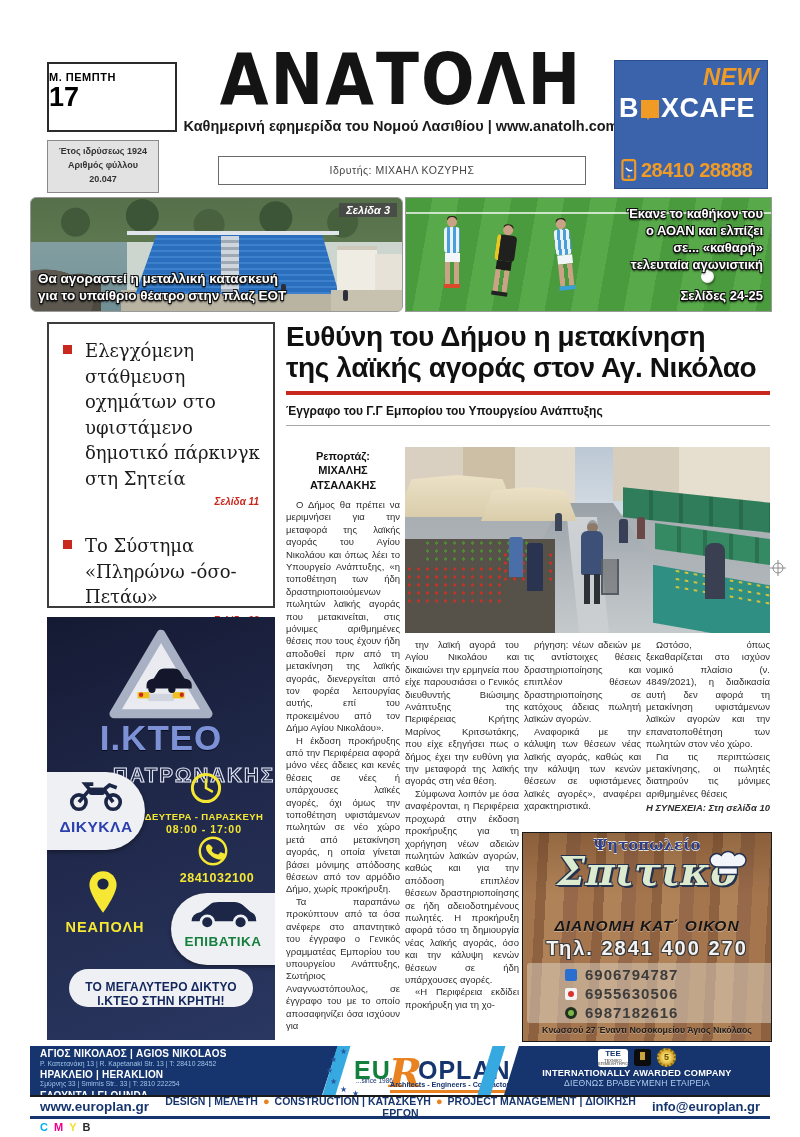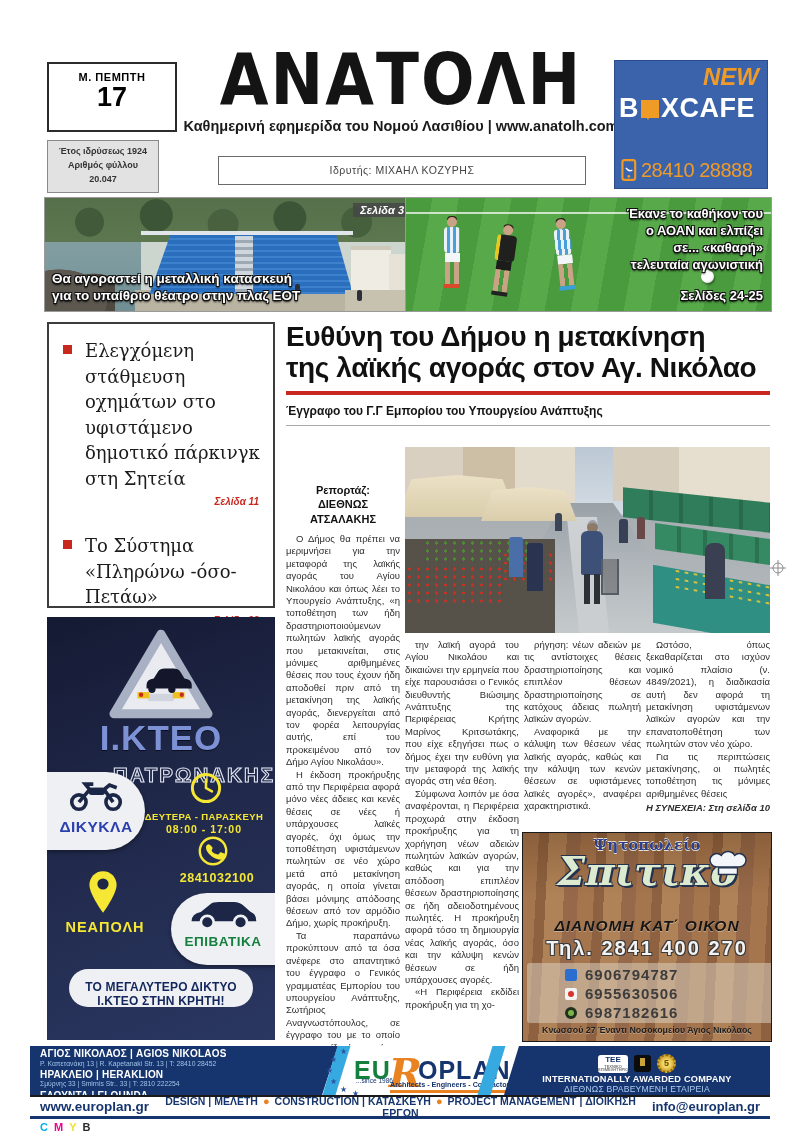--- a/index.html
+++ b/index.html
@@ -1,40 +1,40 @@
 <!DOCTYPE html>
 <html><head>
 <meta charset="utf-8">
 <style>
   html,body{margin:0;padding:0;background:#f2f2f2;}
   body{width:800px;height:1137px;position:relative;font-family:"Liberation Sans",sans-serif;}
   .page{position:absolute;inset:0;background:#ffffff;overflow:hidden;}
   .abs{position:absolute;}
 
   
-  .date-box{left:47px;top:62px;width:126px;height:66px;border:2px solid #2b2b2b;text-align:center;background:#fff;}
+  .date-box{left:47px;top:62px;width:126px;height:66px;border:2px solid #2b2b2b;background:#fff;}
   .date-box .day{font-size:11px;font-weight:bold;margin-top:7px;letter-spacing:.5px;}
   .date-box .num{font-size:27px;font-weight:bold;line-height:1.05;}
   .date-box .my{font-size:10px;font-weight:normal;letter-spacing:.3px;margin-top:35px;}
   .issue-box{left:47px;top:140px;width:110px;height:47px;background:#e2e2e2;border:1px solid #8a8a8a;text-align:center;font-size:9px;font-weight:bold;color:#333;padding-top:4px;line-height:1.55;}
   .masthead{left:183px;top:48px;width:436px;text-align:center;}
   .masthead .title{font-family:"DejaVu Sans",sans-serif;font-size:63px;font-weight:900;color:#141414;letter-spacing:2px;transform:scaleY(1.14);line-height:1.02;}
   .masthead .subtitle{font-size:14.5px;font-weight:bold;color:#1a1a1a;margin-top:6px;}
   .founder-box{left:218px;top:156px;width:366px;height:27px;border:1px solid #6a6a6a;text-align:center;line-height:27px;font-size:10.5px;color:#444;letter-spacing:.5px;}
   .boxcafe{left:614px;top:60px;width:152px;height:127px;background:#3a63ac;border:1px solid #2a4c8a;color:#fff;overflow:hidden;}
   .boxcafe .new{position:absolute;right:8px;top:2px;color:#f09b26;font-size:24px;font-weight:900;font-style:italic;}
   .boxcafe .brand{position:absolute;left:4px;top:32px;width:146px;font-size:27px;font-weight:900;letter-spacing:.5px;display:flex;align-items:center;}
   .boxcafe .obox{display:inline-block;width:18px;height:18px;background:#f09b26;position:relative;margin:0 2px;}
   .boxcafe .obox::after{content:"";position:absolute;left:3px;bottom:-6px;border:4px solid transparent;border-top:7px solid #f09b26;}
   .boxcafe .phone-row{position:absolute;left:6px;bottom:6px;display:flex;align-items:center;gap:3px;}
-  .boxcafe .phone-num{color:#f09b26;font-size:20px;font-weight:400;letter-spacing:-.5px;}
+  .boxcafe .phone-num{color:#f09b26;font-size:20px;font-weight:700;letter-spacing:-.5px;}
 
   
   .teaser{top:197px;height:113px;border:1px solid #9a9a9a;overflow:hidden;}
-  .teaser-left{left:44px;width:371px;background:#ccd6cf;}
+  .teaser-left{left:30px;width:371px;background:#ccd6cf;border-radius:6px;}
   .teaser-right{left:405px;width:365px;}
   .page-badge{position:absolute;right:5px;top:5px;background:rgba(70,70,70,.85);color:#fff;font-weight:bold;font-style:italic;font-size:11px;padding:1px 7px;}
   .caption-outline{color:#fff;font-weight:bold;text-shadow:-1px -1px 0 #111,1px -1px 0 #111,-1px 1px 0 #111,1px 1px 0 #111,0 2px 2px #000;}
   .cap-left{position:absolute;left:7px;bottom:6px;font-size:13.5px;line-height:1.25;}
   .cap-right{position:absolute;right:8px;top:8px;font-size:13px;line-height:1.3;text-align:right;}
   .cap-right-page{position:absolute;right:8px;bottom:8px;font-size:13px;}
   
   .tl-sea{left:0;top:0;width:96px;height:113px;background:linear-gradient(180deg,#8ba5a6,#7d9a9e 60%,#6f8f94);}
   .tl-trees{left:0;top:0;width:371px;height:44px;background:
      radial-gradient(circle at 12% 55%,#42593a 14px,transparent 15px),
@@ -77,21 +77,21 @@
   
   .side-box{left:47px;top:322px;width:228px;height:286px;border:2px solid #3c3c3c;background:#fff;padding:14px 12px 0 14px;box-sizing:border-box;font-family:"DejaVu Serif",serif;}
   .side-item{position:relative;padding-left:22px;font-size:18px;line-height:1.42;color:#1c1c1c;}
   .side-item .sq{position:absolute;left:0;top:7px;width:9px;height:9px;background:#c9281e;}
   .side-page{text-align:right;color:#c9281e;font-family:"Liberation Sans",sans-serif;font-weight:bold;font-style:italic;font-size:10px;margin:5px 2px 16px 0;}
 
   
   .col{font-size:9.5px;line-height:12.4px;text-align:justify;color:#2d2d2d;overflow:hidden;}
   .col p{margin:0;text-indent:10px;}
   .byline{text-align:center;font-weight:bold;font-size:11px;line-height:1.3;margin-bottom:7px;color:#111;}
-  .col1{left:286px;top:449px;width:114px;height:591px;margin-top:34px;}
+  .col1{left:286px;top:449px;width:114px;height:591px;}
   .col2{left:405px;top:639px;width:114px;height:401px;}
   .col3{left:524px;top:639px;width:117px;height:187px;}
   .col4{left:646px;top:639px;width:124px;height:200px;}
   .continuation{font-weight:bold;font-style:italic;font-size:9.5px;text-align:right;margin-top:2px;}
 
   
   .photo-main{left:405px;top:447px;width:365px;height:186px;overflow:hidden;background:linear-gradient(180deg,#bcc8d4 0,#d4dce4 36%,#a8aeb2 37%,#b4babe 100%);}
   .pm-bldg{position:absolute;top:0;}
   .pm-street{left:0;top:56px;width:365px;height:130px;background:linear-gradient(180deg,#9aa2a8,#babfc3 70%,#c4c9cc);clip-path:polygon(43% 0,57% 0,82% 100%,24% 100%);}
   .pm-shine{left:46%;top:70px;width:30px;height:116px;background:linear-gradient(180deg,rgba(255,255,255,.5),rgba(255,255,255,.1));transform:skewX(6deg);}
@@ -143,21 +143,21 @@
 
   
   .europlan{left:30px;top:1046px;width:740px;height:73px;background:#fff;}
   .eu-left{position:absolute;left:0;top:0;width:308px;height:49px;background:#16356e;clip-path:polygon(0 0,100% 0,calc(100% - 16px) 100%,0 100%);padding:2px 0 0 10px;box-sizing:border-box;}
   .eu-loc-name{font-size:10px;font-weight:900;color:#fff;letter-spacing:.2px;line-height:1.15;}
   .eu-loc-det{font-size:6.8px;color:#9fc3e8;line-height:1.25;margin-bottom:1px;}
   .eu-stripe{position:absolute;top:0;height:49px;width:13px;background:#36a9e0;transform:skewX(-17deg);}
   .eu-stripe-l{left:300px;}
   .eu-stripe-r{left:455px;}
   .eu-right{position:absolute;left:474px;top:0;width:266px;height:49px;background:#16356e;clip-path:polygon(15px 0,100% 0,100% 100%,0 100%);text-align:center;color:#fff;}
-  .eu-badges{display:flex;justify-content:center;gap:6px;margin-top:8px;align-items:center;}
+  .eu-badges{display:flex;justify-content:center;gap:6px;margin-top:2px;align-items:center;}
   .badge-tee{width:30px;height:18px;background:#fff;border-radius:3px;color:#16356e;font-size:8px;font-weight:900;line-height:10px;}
   .badge-tee small{display:block;font-size:4px;color:#777;line-height:3px;}
   .badge-black{width:17px;height:17px;background:#0c0c0c;border-radius:3px;position:relative;}
   .badge-black::after{content:"";position:absolute;left:6px;top:3px;width:5px;height:8px;background:#caa33a;}
   .badge-gold{width:19px;height:19px;border-radius:50%;background:radial-gradient(circle,#f4d968 35%,#c9971f 80%);border:2px dotted #8a6a10;box-sizing:border-box;color:#6a4e00;font-size:9px;font-weight:900;line-height:15px;}
   .eu-award-en{font-size:9.2px;font-weight:800;letter-spacing:.2px;margin-top:1px;}
   .eu-award-gr{font-size:8.6px;color:#aecdf0;letter-spacing:.2px;}
   .eu-logo{position:absolute;left:302px;top:1px;width:170px;height:47px;}
   .eu-stars span{position:absolute;color:#2a55a0;font-size:8px;}
   .eu-word{position:absolute;left:22px;top:2px;white-space:nowrap;}
@@ -289,21 +289,21 @@
     <div class="side-item" style="margin-top:26px;">
       <span class="sq"></span>
       <span>Το Σύστημα «Πληρώνω -όσο-Πετάω»</span>
     </div>
     <div class="side-page">Σελίδα 28</div>
   </div>
 
   <div class="abs col col1">
     <div class="byline">
       <div>Ρεπορτάζ:</div>
-      <div>ΔΙΕΘΝΩΣ ΑΤΣΑΛΑΚΗΣ</div>
+      <div>ΜΙΧΑΛΗΣ ΑΤΣΑΛΑΚΗΣ</div>
     </div>
     <p>Ο Δήμος θα πρέπει να μεριμνήσει για την μεταφορά της λαϊκής αγοράς του Αγίου Νικολάου και όπως λέει το Υπουργείο Ανάπτυξης, «η τοποθέτηση των ήδη δραστηριοποιούμενων πωλητών λαϊκής αγοράς που μετακινείται, στις μόνιμες αριθμημένες θέσεις που τους έχουν ήδη αποδοθεί πριν από τη μετακίνηση της λαϊκής αγοράς, διενεργείται από τον φορέα λειτουργίας αυτής, επί του προκειμένου από τον Δήμο Αγίου Νικολάου».</p>
     <p>Η έκδοση προκήρυξης από την Περιφέρεια αφορά μόνο νέες άδειες και κενές θέσεις σε νέες ή υπάρχουσες λαϊκές αγορές, όχι όμως την τοποθέτηση υφιστάμενων πωλητών σε νέο χώρο μετά από μετακίνηση αγοράς, η οποία γίνεται βάσει μόνιμης απόδοσης θέσεων από τον αρμόδιο Δήμο, χωρίς προκήρυξη.</p>
     <p>Τα παραπάνω προκύπτουν από τα όσα ανέφερε στο απαντητικό του έγγραφο ο Γενικός γραμματέας Εμπορίου του υπουργείου Ανάπτυξης, Σωτήριος Αναγνωστόπουλος, σε έγγραφο του με το οποίο αποσαφηνίζει όσα ισχύουν για</p>
   </div>
 
   <div class="abs photo-main">
     <div class="abs pm-bldg" style="left:0;width:58px;height:58px;background:#d9d0c2;"></div>
     <div class="abs pm-bldg" style="left:58px;width:52px;height:52px;background:#cdbfa6;"></div>
     <div class="abs pm-bldg" style="left:110px;width:60px;height:56px;background:#e2dacb;"></div>
@@ -337,21 +337,21 @@
     <p>την λαϊκή αγορά του Αγίου Νικολάου και δικαιώνει την ερμηνεία που είχε παρουσιάσει ο Γενικός διευθυντής Βιώσιμης Ανάπτυξης της Περιφέρειας Κρήτης Μαρίνος Κριτσωτάκης, που είχε εξηγήσει πως ο δήμος έχει την ευθύνη για την μεταφορά της λαϊκής αγοράς στη νέα θέση.</p>
     <p>Σύμφωνα λοιπόν με όσα αναφέρονται, η Περιφέρεια προχωρά στην έκδοση προκήρυξης για τη χορήγηση νέων αδειών πωλητών λαϊκών αγορών, καθώς και για την απόδοση επιπλέον θέσεων δραστηριοποίησης σε ήδη αδειοδοτημένους πωλητές. Η προκήρυξη αφορά τόσο τη δημιουργία νέας λαϊκής αγοράς, όσο και την κάλυψη κενών θέσεων σε ήδη υπάρχουσες αγορές.</p>
     <p>«Η Περιφέρεια εκδίδει προκήρυξη για τη χο-</p>
   </div>
   <div class="abs col col3">
     <p>ρήγηση: νέων αδειών με τις αντίστοιχες θέσεις δραστηριοποίησης και επιπλέον θέσεων δραστηριοποίησης σε κατόχους άδειας πωλητή λαϊκών αγορών.</p>
     <p>Αναφορικά με την κάλυψη των θέσεων νέας λαϊκής αγοράς, καθώς και την κάλυψη των κενών θέσεων σε υφιστάμενες λαϊκές αγορές», αναφέρει χαρακτηριστικά.</p>
   </div>
   <div class="abs col col4">
     <p>Ωστόσο, όπως ξεκαθαρίζεται στο ισχύον νομικό πλαίσιο (ν. 4849/2021), η διαδικασία αυτή δεν αφορά τη μετακίνηση υφιστάμενων λαϊκών αγορών και την επανατοποθέτηση των πωλητών στον νέο χώρο.</p>
-    <p>Για τις περιπτώσεις μετακίνησης, οι πωλητές τοποθέτηση τις μόνιμες αριθμημένες θέσεις</p>
+    <p>Για τις περιπτώσεις μετακίνησης, οι πωλητές διατηρούν τις μόνιμες αριθμημένες θέσεις</p>
     <div class="continuation">Η ΣΥΝΕΧΕΙΑ: Στη σελίδα 10</div>
   </div>
 
   <div class="abs ikteo">
     <svg class="abs" style="left:58px;top:10px;" width="112" height="94" viewBox="0 0 120 104">
       <path d="M60 8 L112 96 H8 Z" fill="#e9ebf1" stroke="#a8b0c4" stroke-width="10" stroke-linejoin="round"></path>
       <rect x="46" y="74" width="28" height="8" fill="#cfd4de"></rect>
       <rect x="34" y="72" width="13" height="7" fill="#f0c020"></rect>
       <rect x="73" y="72" width="13" height="7" fill="#f0c020"></rect>
       <circle cx="38" cy="75" r="2.4" fill="#c62a1e"></circle>

